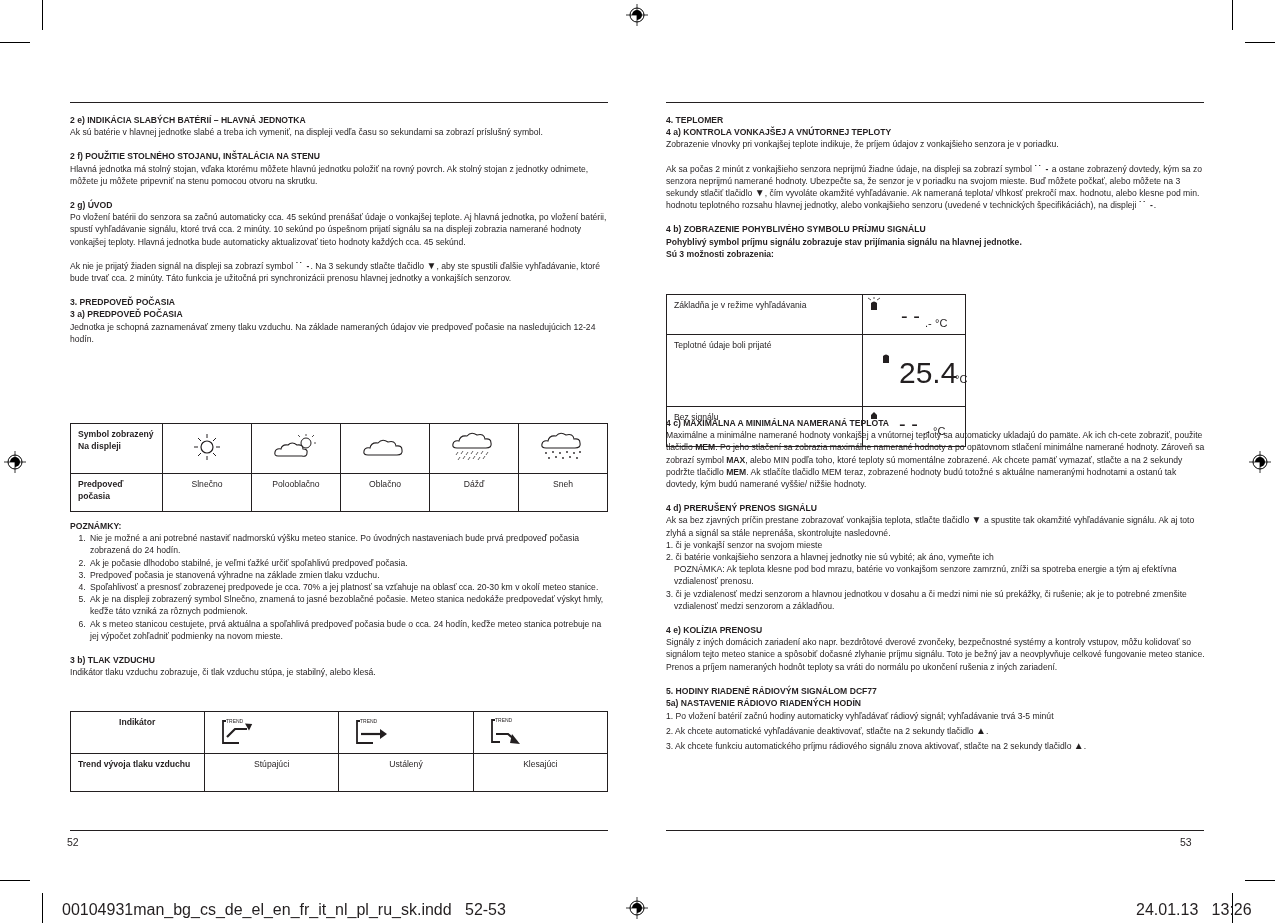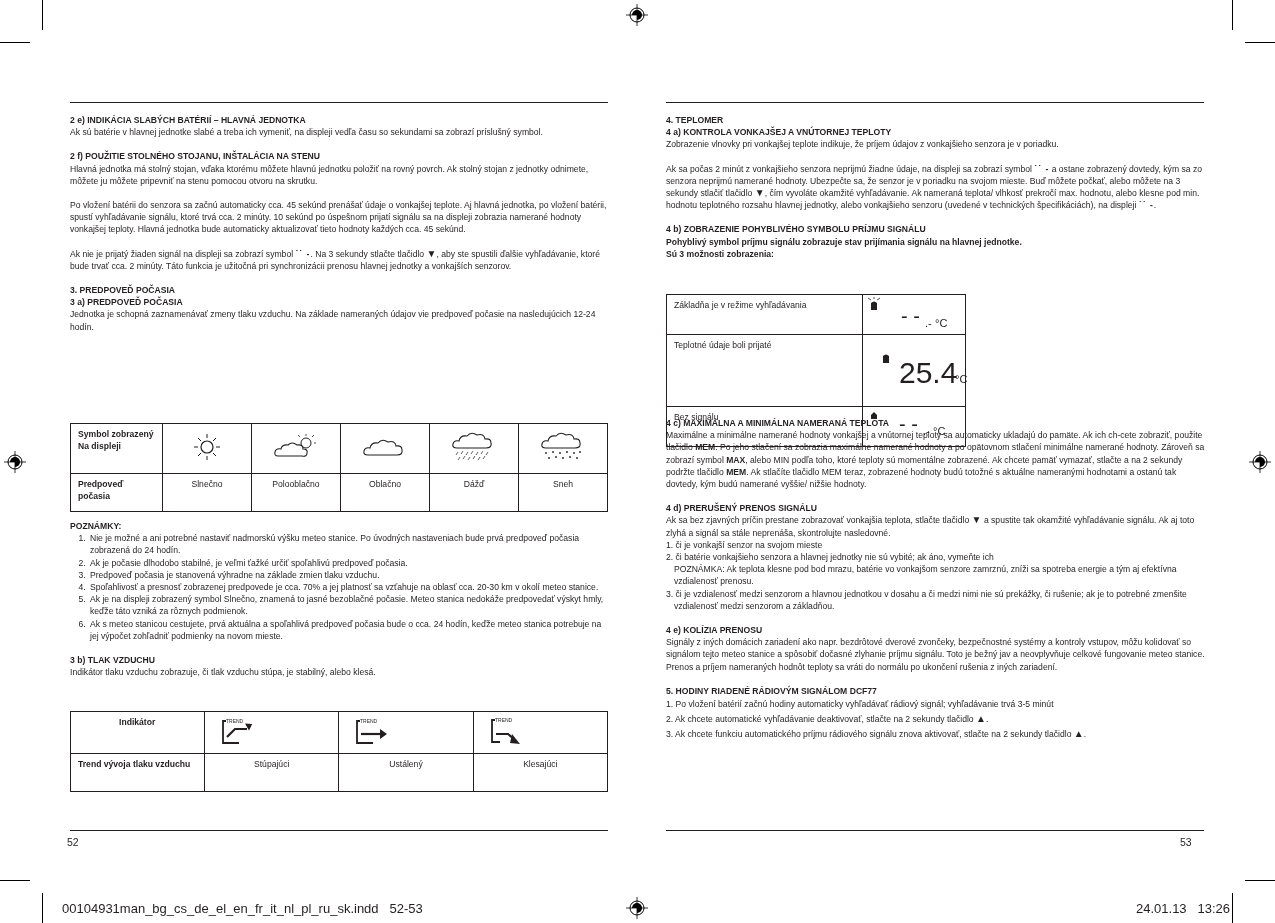--- a/index.html
+++ b/index.html
@@ -13,21 +13,21 @@
   .h{font-weight:bold;}
   .gap{height:12px;}
   table.wt{border-collapse:collapse;table-layout:fixed;}
   table.wt td{border:1px solid #231f20;vertical-align:top;padding:4px 7px;font-size:8.6px;line-height:12px;}
   table.wt td.c{text-align:center;vertical-align:middle;}
   ol.notes{margin:0;padding-left:18px;}
   ol.notes li{padding-left:2px;}
   .tri{display:inline-block;font-size:10px;line-height:10px;}
   .dash-sym{font-weight:bold;letter-spacing:1px;}
   .pnum{position:absolute;font-size:10.5px;}
-  .slug{position:absolute;font-size:13px;color:#231f20;}
+  .slug{position:absolute;font-size:16px;color:#231f20;}
   .reg{position:absolute;width:22px;height:22px;}
 </style>
 </head>
 <body>
 
 <div class="crop" style="left:42px;top:0;width:1px;height:30px;"></div>
 <div class="crop" style="left:0;top:42px;width:30px;height:1px;"></div>
 <div class="crop" style="left:1232px;top:0;width:1px;height:30px;"></div>
 <div class="crop" style="left:1245px;top:42px;width:30px;height:1px;"></div>
 <div class="crop" style="left:0;top:880px;width:30px;height:1px;"></div>
@@ -69,20 +69,21 @@
 <div class="rule" style="left:70px;top:830px;width:538px;"></div>
 <div class="rule" style="left:666px;top:830px;width:538px;"></div>
 
 <div class="page" style="left:70px;top:114px;width:540px;">
   <p class="h">2 e) INDIKÁCIA SLABÝCH BATÉRIÍ – HLAVNÁ JEDNOTKA</p>
   <p>Ak sú batérie v hlavnej jednotke slabé a treba ich vymeniť, na displeji vedľa času so sekundami sa zobrazí príslušný symbol.</p>
   <div class="gap"></div>
   <p class="h">2 f) POUŽITIE STOLNÉHO STOJANU, INŠTALÁCIA NA STENU</p>
   <p>Hlavná jednotka má stolný stojan, vďaka ktorému môžete hlavnú jednotku položiť na rovný povrch. Ak stolný stojan z jednotky odnimete, môžete ju môžete pripevniť na stenu pomocou otvoru na skrutku.</p>
   <div class="gap"></div>
+  <p class="h">2 g) ÚVOD</p>
   <p>Po vložení batérii do senzora sa začnú automaticky cca. 45 sekúnd prenášať údaje o vonkajšej teplote. Aj hlavná jednotka, po vložení batérii, spustí vyhľadávanie signálu, ktoré trvá cca. 2 minúty. 10 sekúnd po úspešnom prijatí signálu sa na displeji zobrazia namerané hodnoty vonkajšej teploty. Hlavná jednotka bude automaticky aktualizovať tieto hodnoty každých cca. 45 sekúnd.</p>
   <div class="gap"></div>
   <p><span>Ak nie je prijatý žiaden signál na displeji sa zobrazí symbol </span><span class="dash-sym">˙˙ -</span><span>. Na 3 sekundy stlačte tlačidlo </span><span class="tri">▼</span><span>, aby ste spustili ďalšie vyhľadávanie, ktoré bude trvať cca. 2 minúty. Táto funkcia je užitočná pri synchronizácii prenosu hlavnej jednotky a vonkajších senzorov.</span></p>
   <div class="gap"></div>
   <p class="h">3. PREDPOVEĎ POČASIA</p>
   <p class="h">3 a) PREDPOVEĎ POČASIA</p>
   <p>Jednotka je schopná zaznamenávať zmeny tlaku vzduchu. Na základe nameraných údajov vie predpoveď počasie na nasledujúcich 12-24 hodín.</p>
 </div>
 
 <table class="wt abs" style="left:70px;top:423px;width:538px;">
@@ -309,20 +310,21 @@
   <p><span>Ak sa bez zjavných príčin prestane zobrazovať vonkajšia teplota, stlačte tlačidlo </span><span class="tri">▼</span><span> a spustite tak okamžité vyhľadávanie signálu. Ak aj toto zlyhá a signál sa stále neprenáša, skontrolujte nasledovné.</span></p>
   <p>1. či je vonkajší senzor na svojom mieste</p>
   <p>2. či batérie vonkajšieho senzora a hlavnej jednotky nie sú vybité; ak áno, vymeňte ich</p>
   <p style="padding-left:8px;">POZNÁMKA: Ak teplota klesne pod bod mrazu, batérie vo vonkajšom senzore zamrznú, zníži sa spotreba energie a tým aj efektívna vzdialenosť prenosu.</p>
   <p style="padding-left:8px;text-indent:-8px;">3. či je vzdialenosť medzi senzorom a hlavnou jednotkou v dosahu a či medzi nimi nie sú prekážky, či rušenie; ak je to potrebné zmenšite vzdialenosť medzi senzorom a základňou.</p>
   <div class="gap"></div>
   <p class="h">4 e) KOLÍZIA PRENOSU</p>
   <p>Signály z iných domácich zariadení ako napr. bezdrôtové dverové zvončeky, bezpečnostné systémy a kontroly vstupov, môžu kolidovať so signálom tejto meteo stanice  a spôsobiť dočasné zlyhanie  príjmu signálu. Toto je bežný jav a neovplyvňuje celkové fungovanie meteo stanice. Prenos a príjem nameraných hodnôt teploty sa vráti do normálu po ukončení rušenia z iných zariadení.</p>
   <div class="gap"></div>
   <p class="h">5. HODINY RIADENÉ RÁDIOVÝM SIGNÁLOM DCF77</p>
+  <p class="h">5a) NASTAVENIE RÁDIOVO RIADENÝCH HODÍN</p>
   <p style="line-height:15px;">1. Po vložení batérií začnú hodiny automaticky vyhľadávať rádiový signál; vyhľadávanie trvá 3-5 minút</p>
   <p style="line-height:15px;"><span>2. Ak chcete automatické vyhľadávanie deaktivovať, stlačte na 2 sekundy tlačidlo </span><span class="tri">▲</span><span>.</span></p>
   <p style="line-height:15px;"><span>3. Ak chcete funkciu automatického príjmu rádiového signálu znova aktivovať, stlačte na 2 sekundy tlačidlo </span><span class="tri">▲</span><span>.</span></p>
 </div>
 
 <div class="pnum" style="left:1180px;top:836px;">53</div>
 
 <div class="slug" style="left:62px;top:901px;white-space:pre;">00104931man_bg_cs_de_el_en_fr_it_nl_pl_ru_sk.indd   52-53</div>
 <div class="slug" style="left:1136px;top:901px;white-space:pre;">24.01.13   13:26</div>
 

